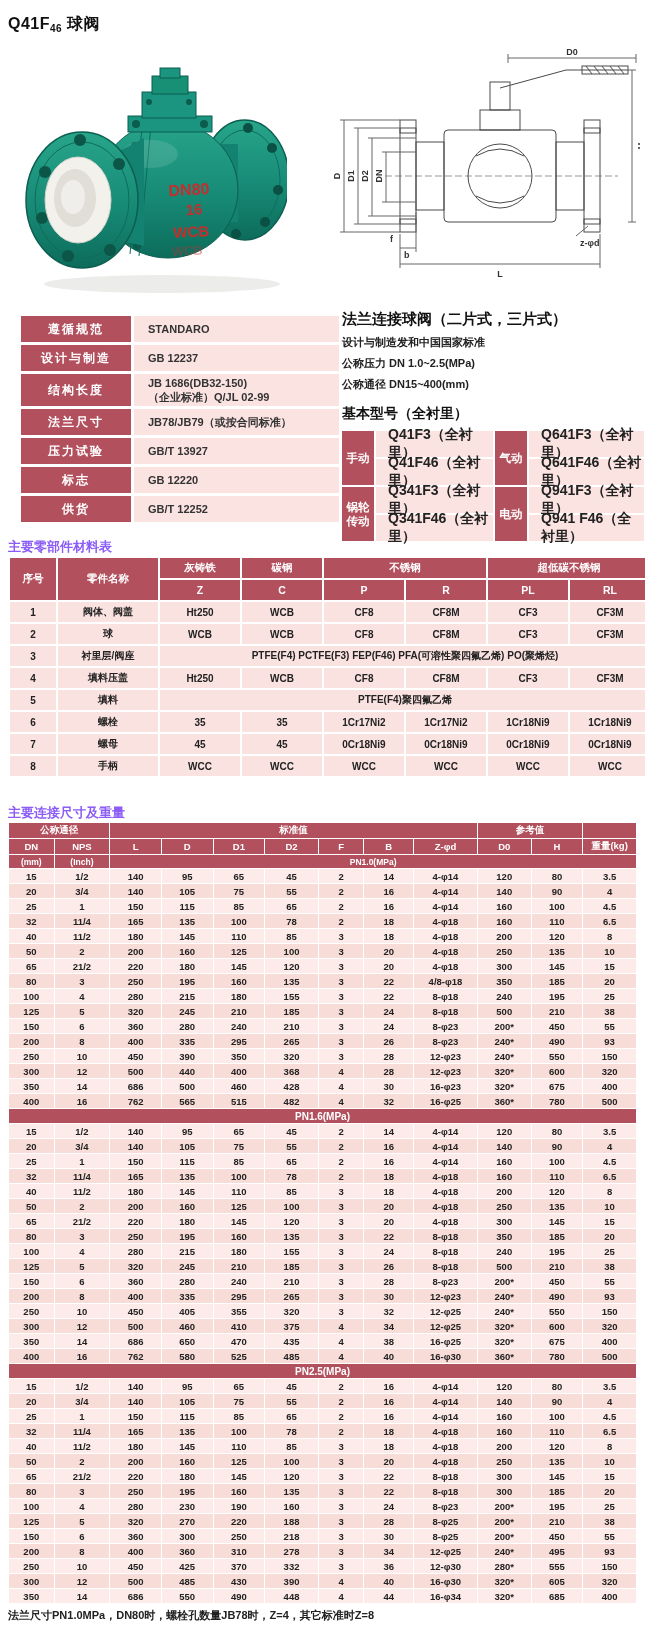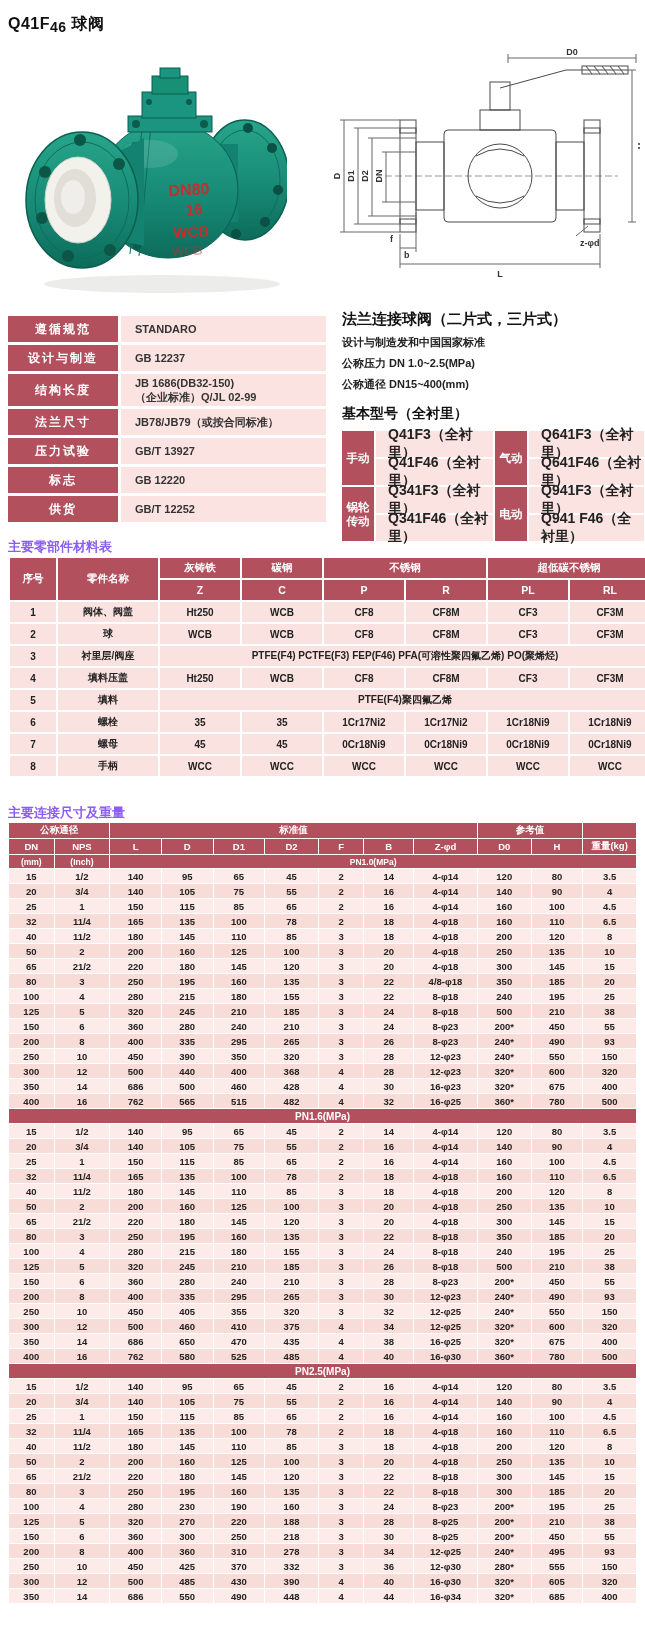--- a/index.html
+++ b/index.html
@@ -1,23 +1,23 @@
 <!DOCTYPE html>
 <html><head>
 <meta charset="utf-8">
 <style>
   html,body{margin:0;padding:0;background:#fff;}
   #page{position:relative;width:645px;height:1634px;background:#fff;overflow:hidden;
         font-family:"Liberation Sans",sans-serif;color:#111;}
   .abs{position:absolute;}
   
   #title{top:14px;left:8px;font-size:16px;font-weight:bold;letter-spacing:0.5px;}
-  #title .sub{font-size:14px;vertical-align:-3px;}
+  #title .sub{font-size:10px;vertical-align:-3px;}
   
-  #spec-grid{top:316px;left:8px;width:276px;display:grid;grid-template-columns:110px 205px;
+  #spec-grid{top:316px;left:21px;width:276px;display:grid;grid-template-columns:110px 205px;
              gap:3px;grid-auto-rows:minmax(26px,auto);}
   .spec-label{background:#b2505e;color:#fff;font-size:12px;font-weight:bold;
               display:flex;align-items:center;justify-content:center;letter-spacing:2px;}
   .spec-value{background:#fbe3e2;color:#333;font-size:11px;font-weight:bold;
               display:flex;flex-direction:column;justify-content:center;padding:2px 0 2px 14px;line-height:14px;}
   
   #right-col{top:310px;left:342px;width:298px;}
   .right-head{font-size:15px;font-weight:bold;color:#111;}
   .right-line{font-size:11px;font-weight:bold;color:#222;margin-top:6px;}
   .model-head{font-size:14px;font-weight:bold;margin:13px 0 8px 0;}
@@ -1039,14 +1039,15 @@
           <td>4</td>
           <td>44</td>
           <td>16-φ34</td>
           <td>320*</td>
           <td>685</td>
           <td>400</td>
         </tr>
       </tbody>
   </table>
 
+  <div id="footnote" class="abs">法兰尺寸PN1.0MPa，DN80时，螺栓孔数量JB78时，Z=4，其它标准时Z=8</div>
 
 </div>
 
 </body></html>

